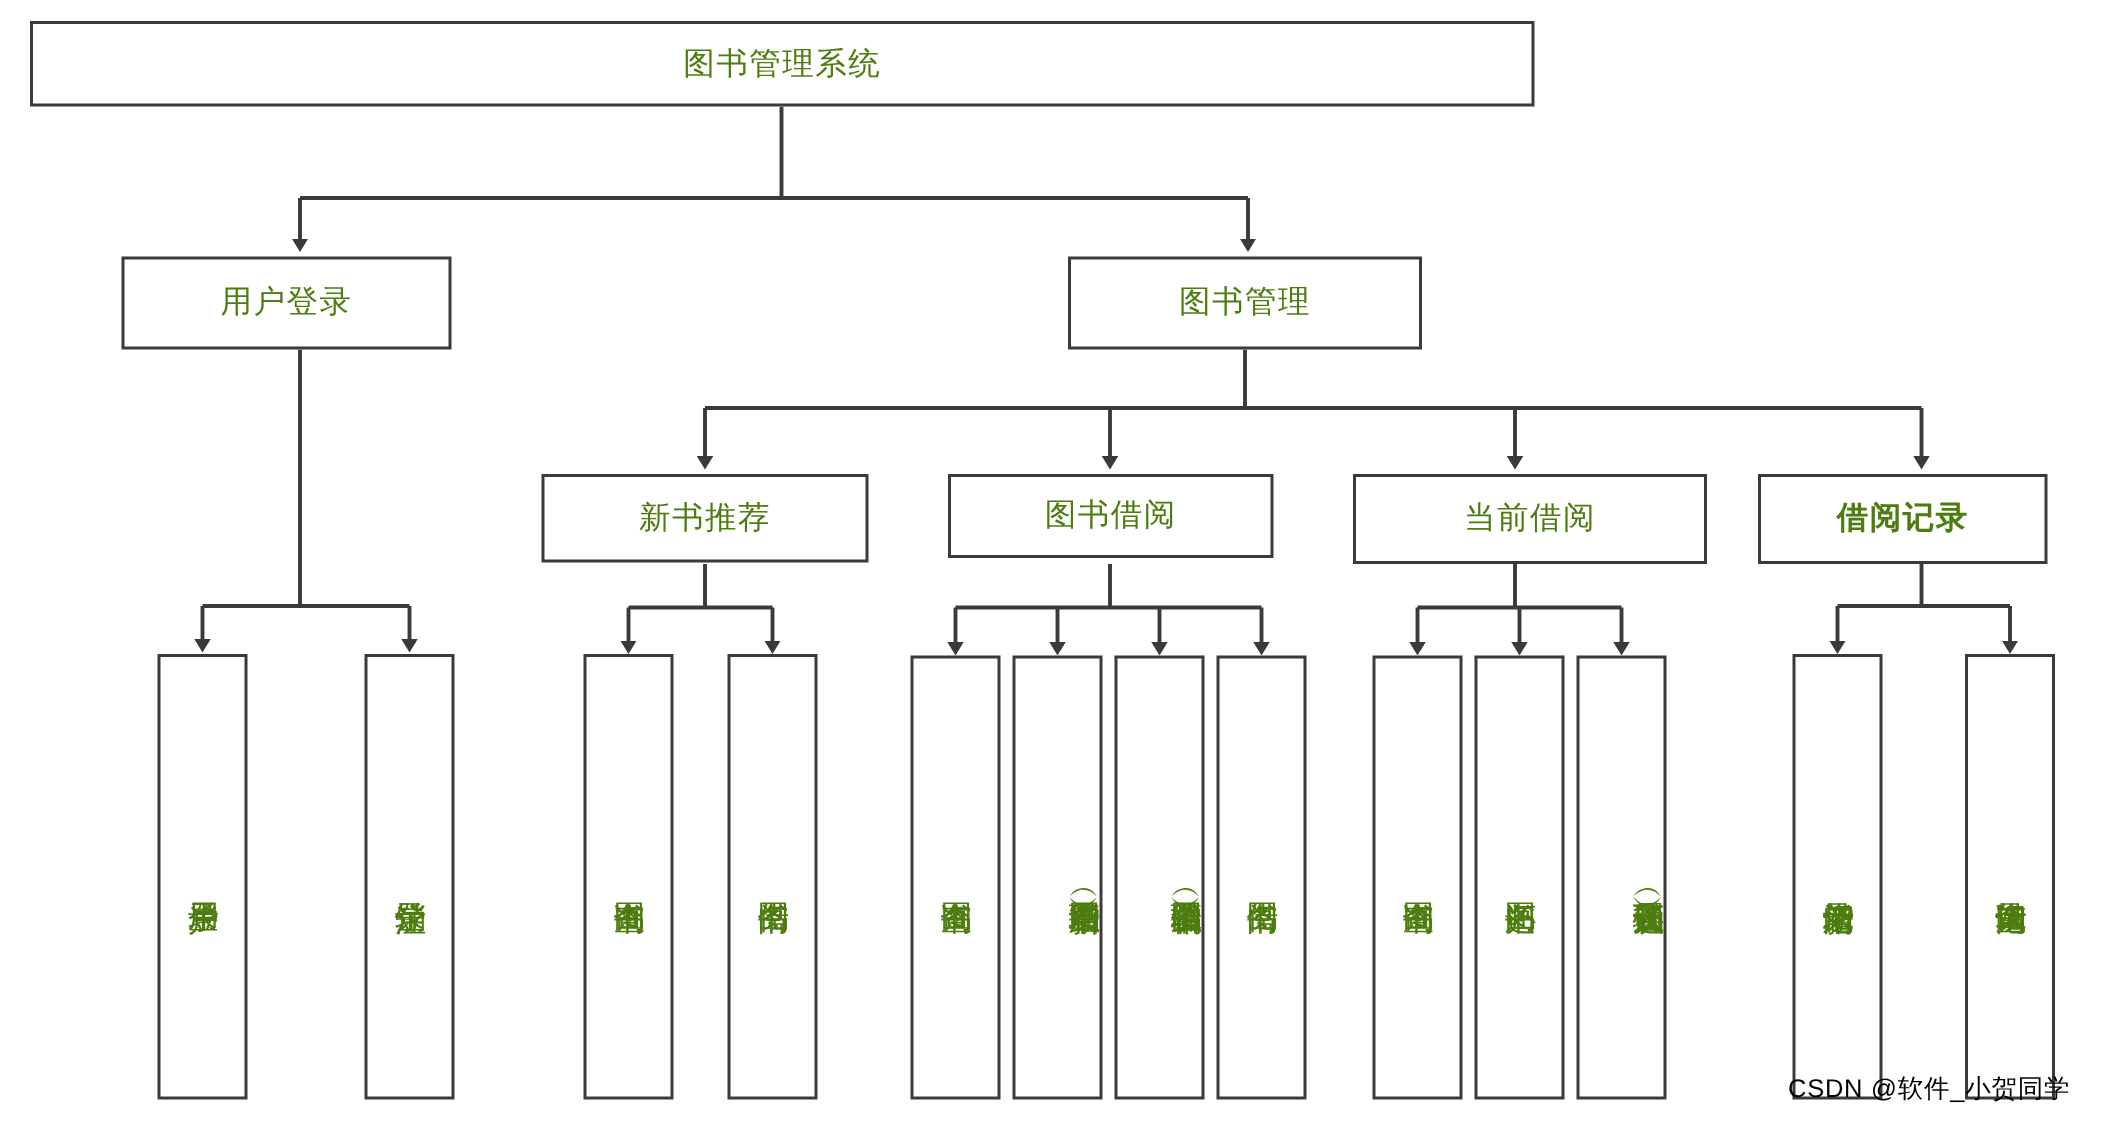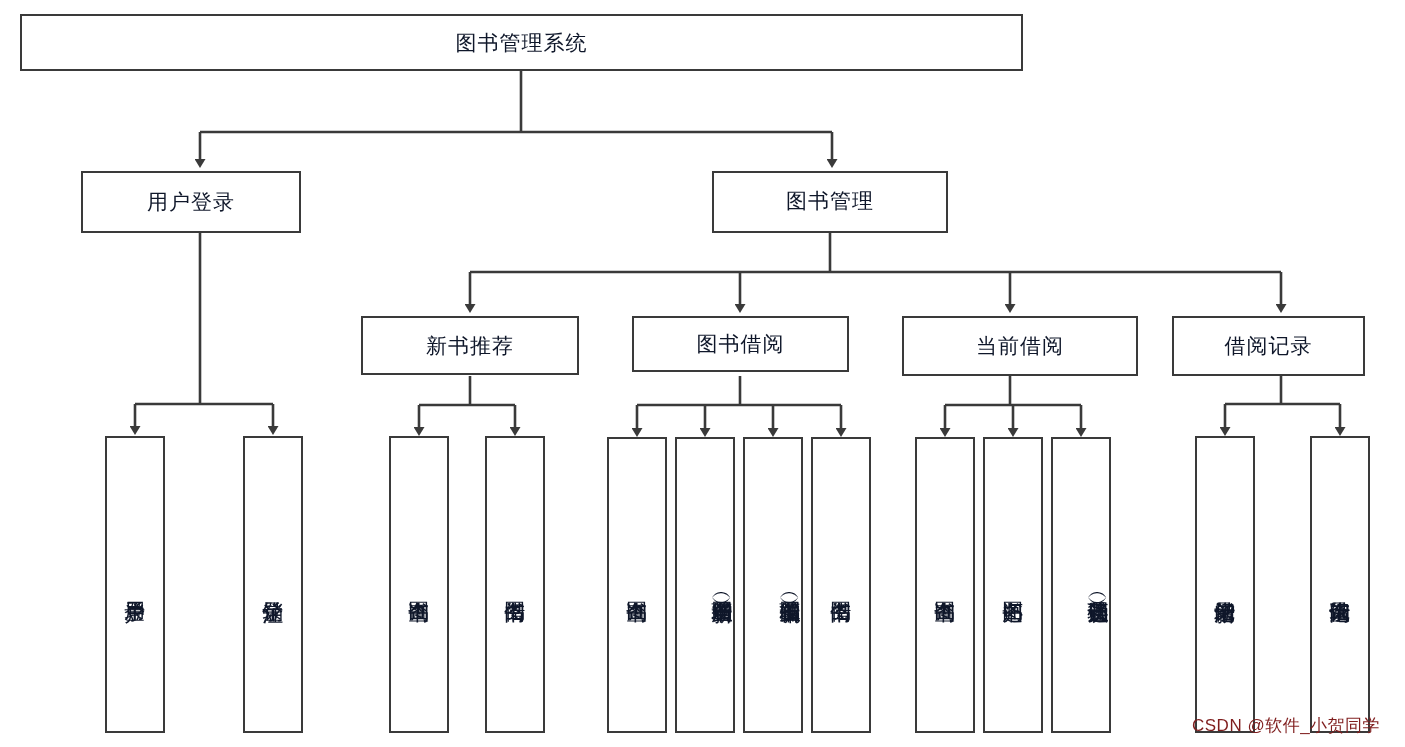--- a/index.html
+++ b/index.html
@@ -25,21 +25,21 @@
     top: 0;
     width: 1405px;
     height: 747px;
     pointer-events: none;
   }
   .node {
     position: absolute;
     box-sizing: border-box;
     border: 2px solid #3a3a3a;
     background: #ffffff;
-    color: #0f172a;
+    color: #4d7c0f;
     display: flex;
     align-items: center;
     justify-content: center;
     text-align: center;
     line-height: 1.12;
   }
   .node.horiz {
     font-size: 21px;
     letter-spacing: 1px;
   }
@@ -58,21 +58,21 @@
     line-height: 1.02;
   }
   .node.vert.tall {
     align-items: flex-start;
   }
   .watermark {
     position: absolute;
     left: 1192px;
     top: 714px;
     font-size: 17px;
-    color: #7f1d1d;
+    color: #000000;
     letter-spacing: 0.5px;
     white-space: nowrap;
     user-select: none;
   }
 </style>
 </head>
 <body>
 
 <div id="diagram-root">
 
@@ -139,21 +139,21 @@
 
   <div class="node horiz" id="node-l3-0" style="left: 361px; top: 316px; width: 218px; height: 59px;">
     <span>新书推荐</span>
   </div>
   <div class="node horiz" id="node-l3-1" style="left: 632px; top: 316px; width: 217px; height: 56px;">
     <span>图书借阅</span>
   </div>
   <div class="node horiz" id="node-l3-2" style="left: 902px; top: 316px; width: 236px; height: 60px;">
     <span>当前借阅</span>
   </div>
-  <div class="node horiz" id="node-l3-3" style="left: 1172px; top: 316px; width: 193px; height: 60px;">
+  <div class="node horiz" id="node-l3-3" style="left: 1172px; top: 316px; width: 193px; height: 60px; font-weight: bold;">
     <span>借阅记录</span>
   </div>
 
   <div class="node vert" id="leaf-0" style="left: 105px; top: 436px; width: 60px; height: 297px;">
     <span class="vlabel">用户登录</span>
   </div>
   <div class="node vert" id="leaf-1" style="left: 243px; top: 436px; width: 60px; height: 297px;">
     <span class="vlabel">注销登录</span>
   </div>
   <div class="node vert" id="leaf-2" style="left: 389px; top: 436px; width: 60px; height: 297px;">

